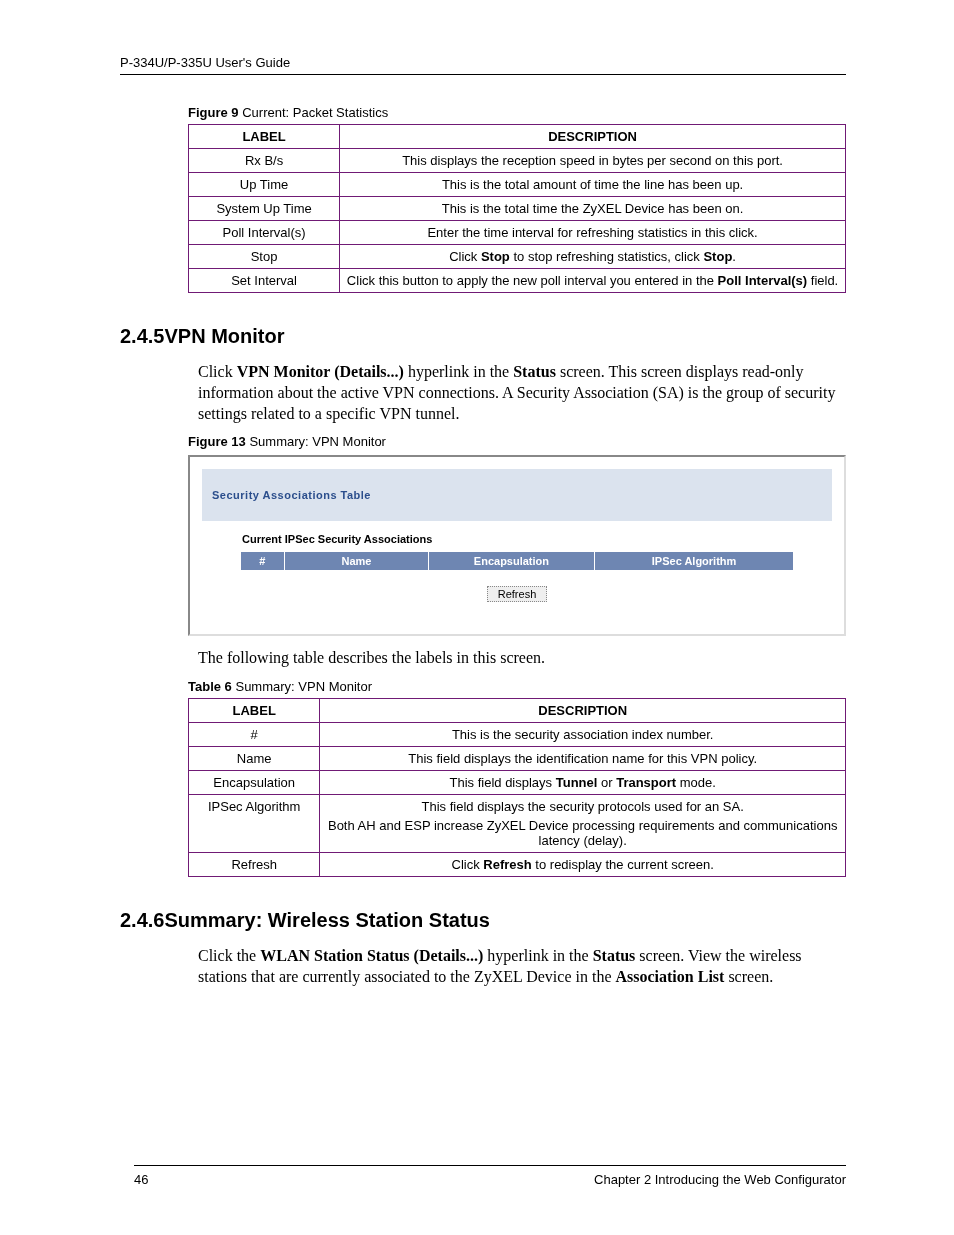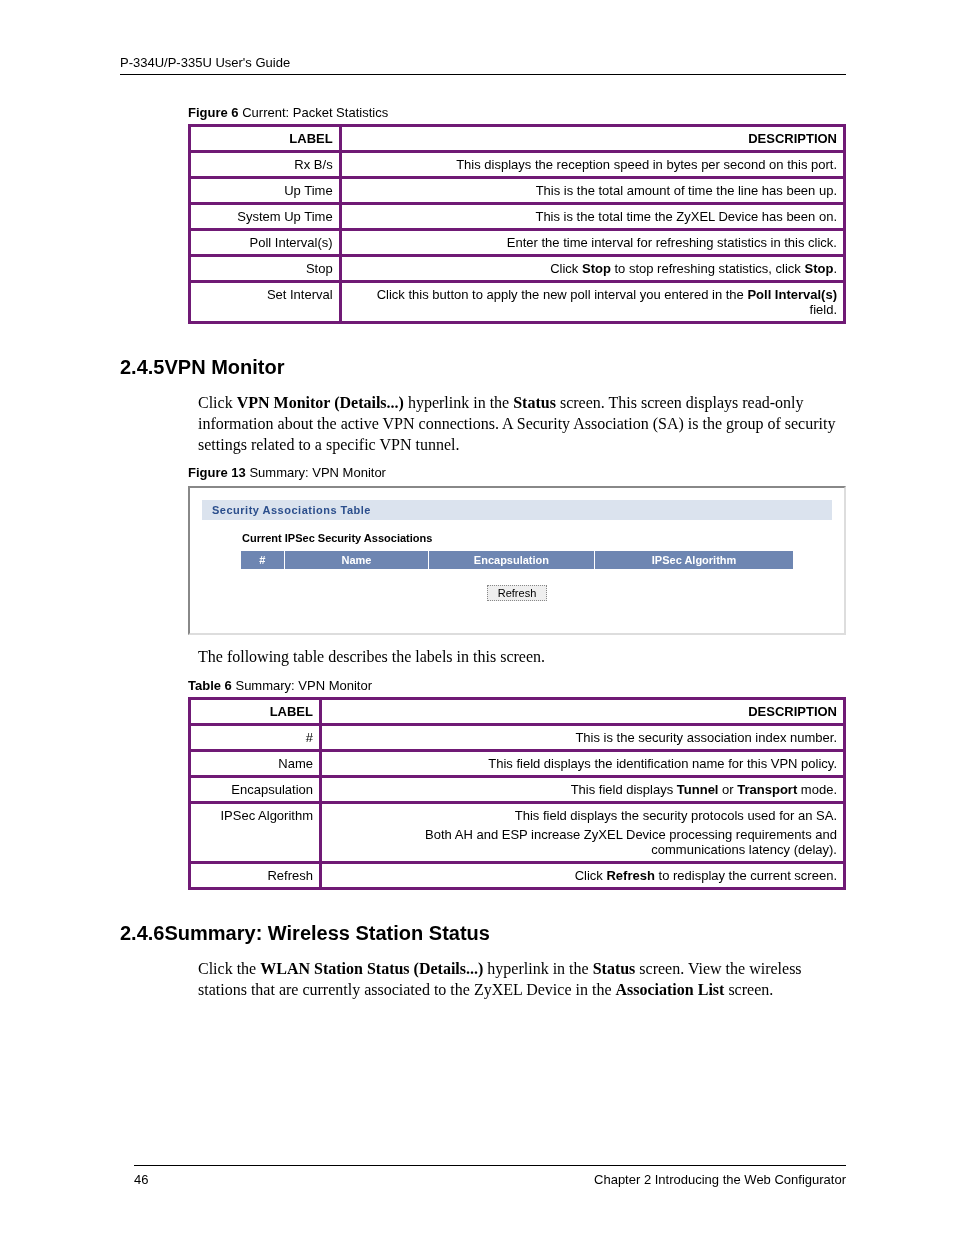--- a/index.html
+++ b/index.html
@@ -31,23 +31,23 @@
     margin: 10px 0 4px 68px;
   }
   .caption b { font-weight: bold; }
   table.def-table {
     border-collapse: collapse;
     width: calc(100% - 68px);
     margin-left: 68px;
     font-size: 13px;
   }
   table.def-table th, table.def-table td {
-    border: 3px solid #701a75;
+    border: 1px solid #701a75;
     padding: 4px 6px;
-    text-align: right;
+    text-align: center;
     vertical-align: top;
   }
   table.def-table th {
     font-weight: bold;
     font-variant: small-caps;
   }
   h2.section {
     font-size: 20px;
     font-weight: bold;
     margin: 32px 0 14px 0;
@@ -70,21 +70,21 @@
     box-sizing: border-box;
   }
   .figure-inner {
     margin: 12px;
   }
   .sat-title {
     background: #dbe3ee;
     color: #2b4e8c;
     font-size: 11px;
     font-weight: bold;
-    padding: 4px 10px;
+    padding: 20px 10px;
     letter-spacing: 0.5px;
   }
   .sat-sub {
     font-size: 11px;
     font-weight: bold;
     padding: 12px 0 6px 40px;
   }
   table.sat-table {
     border-collapse: collapse;
     width: 88%;
@@ -132,21 +132,21 @@
   }
 </style>
 </head>
 <body>
 
 <div class="page">
   <div class="header-line">P-334U/P-335U User's Guide</div>
   <hr class="top-rule">
 
   <div class="caption">
-    <b>Figure 6</b><span>   Current: Packet Statistics</span>
+    <b>Figure 9</b><span>   Current: Packet Statistics</span>
   </div>
   <table class="def-table">
     <tbody>
         <tr>
       <th style="width:23%">LABEL</th>
       <th>DESCRIPTION</th>
     </tr>
     <tr>
           <td>Rx B/s</td>
           <td>This displays the reception speed in bytes per second on this port.</td>

